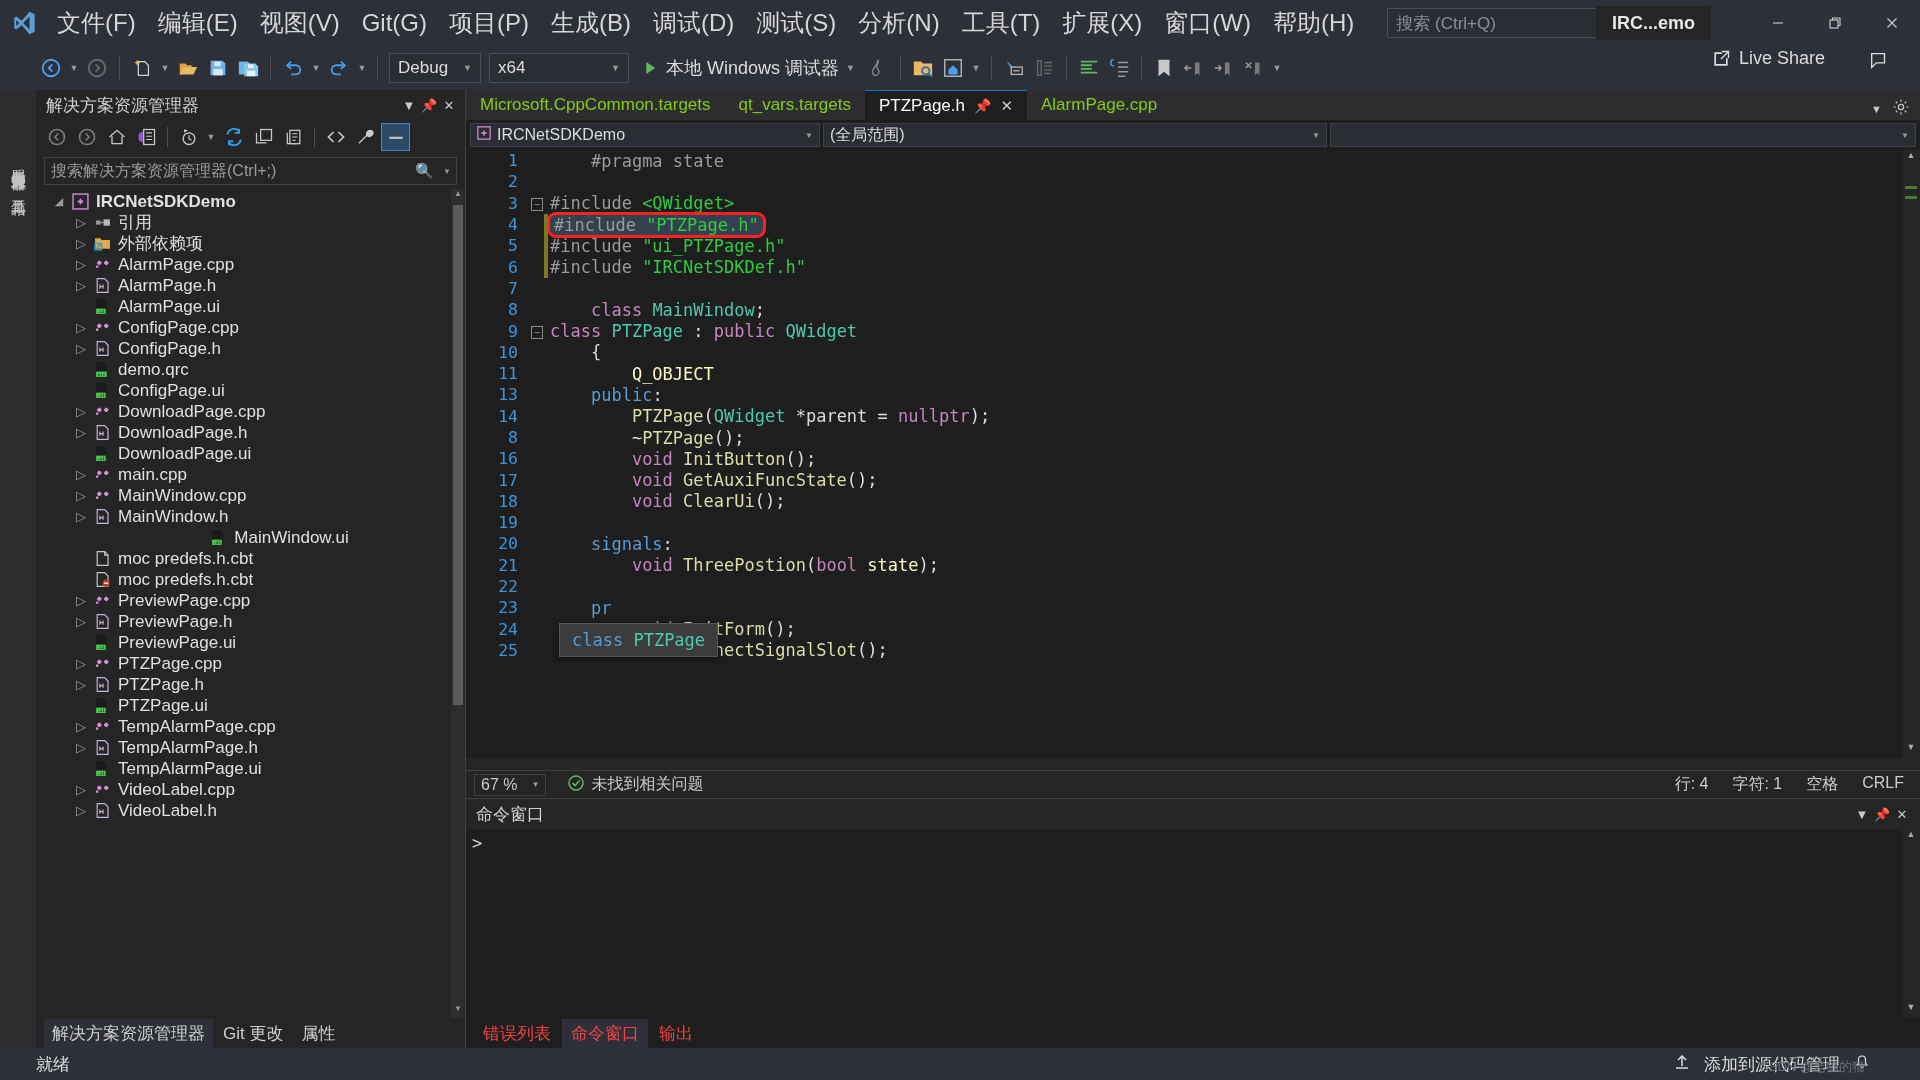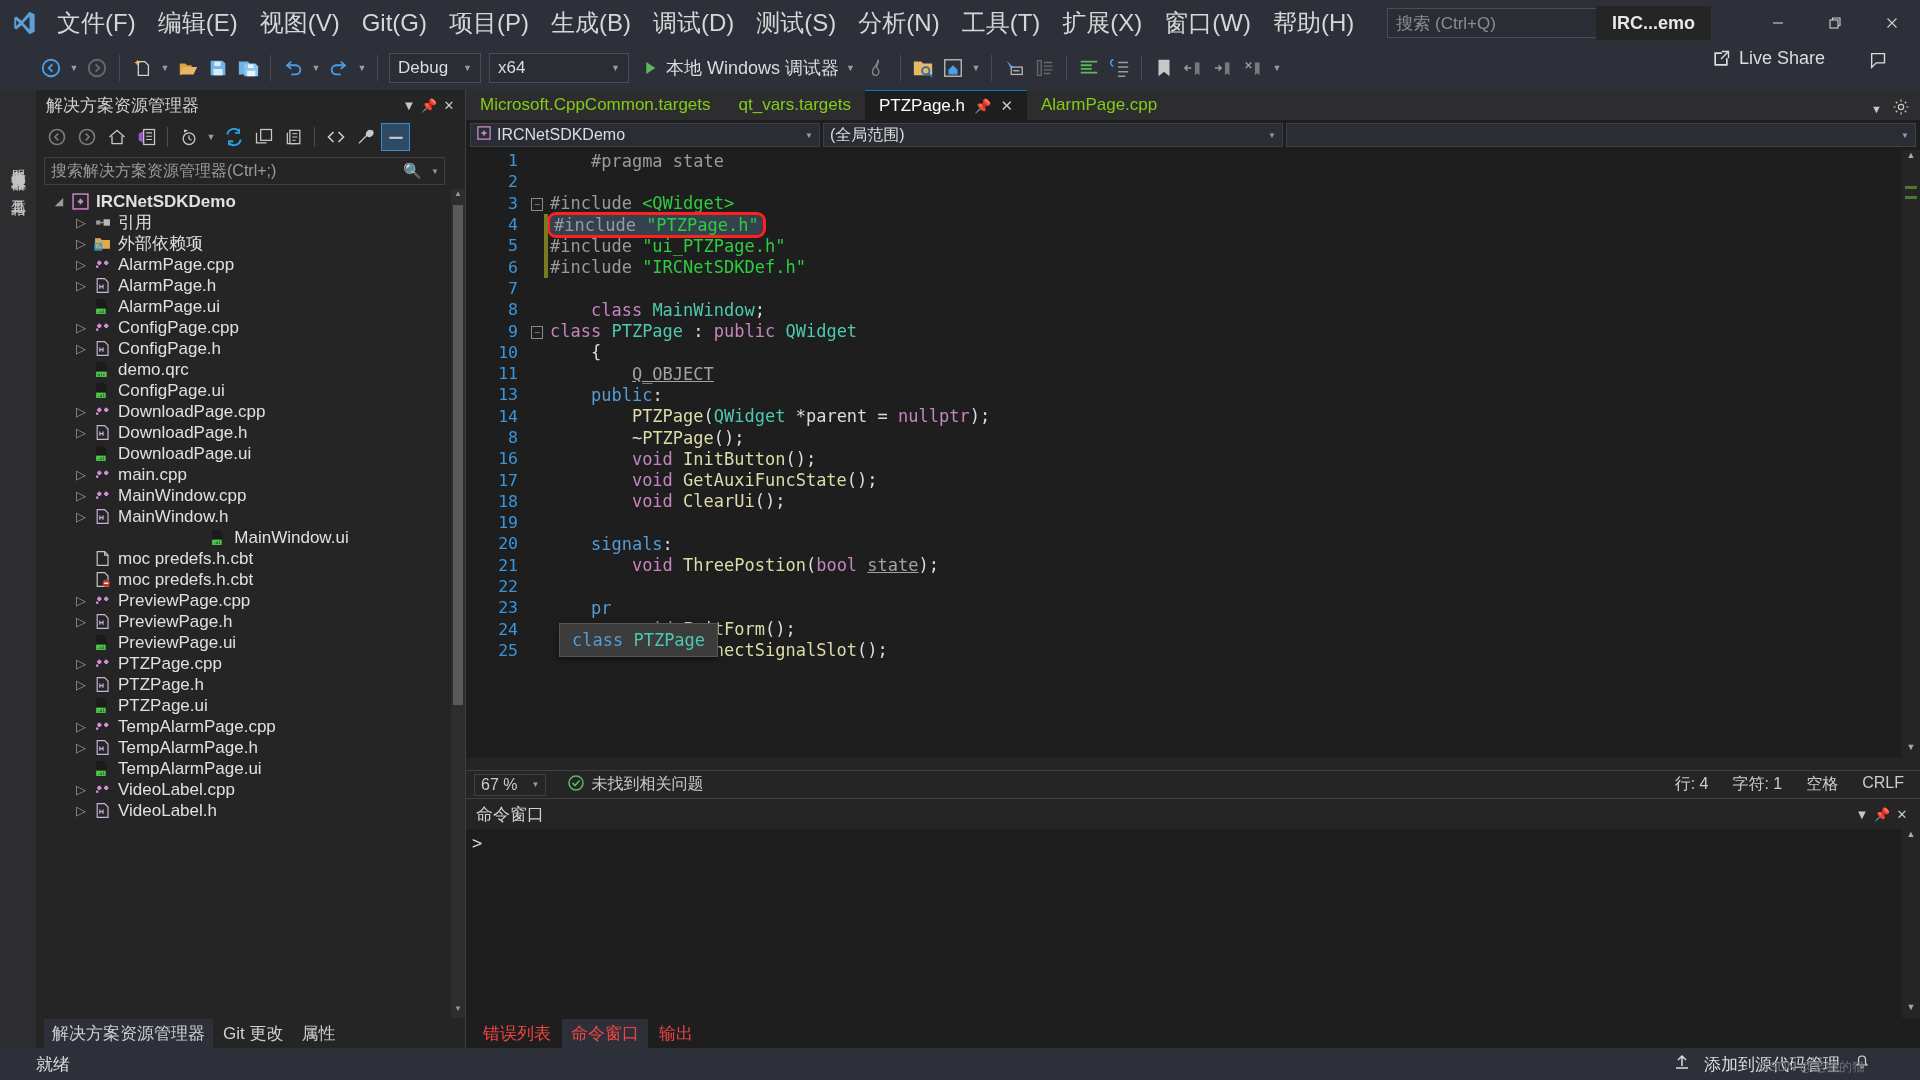--- a/index.html
+++ b/index.html
@@ -71,21 +71,21 @@
   .solexp { width: 430px; background: #252526; display: flex; flex-direction: column; border-right: 1px solid #3f3f46; }
   .se-head { height: 30px; display:flex; align-items:center; padding: 0 6px 0 10px; background:#252526; }
   .se-title { color: #d0d0d0; font-size: 17px; flex: 1; }
   .se-hicon { width: 20px; text-align:center; color:#c8c8c8; font-size: 13px; }
   .se-tools { height: 34px; display:flex; align-items:center; padding-left: 6px; gap: 1px; }
   .se-tb { width: 29px; height: 28px; display:flex; align-items:center; justify-content:center; }
   .se-tb svg { width: 20px; height: 20px; }
   .se-tb.active { background: #2d4a66; border: 1px solid #3d8bcd; }
   .se-sep { width:1px; height:20px; background:#4a4d55; margin: 0 5px; }
   .se-search {
-    margin: 3px 20px 4px 8px; height: 28px; background: #252526; border: 1px solid #3f3f46;
+    margin: 3px 8px 4px 8px; height: 28px; background: #252526; border: 1px solid #3f3f46;
     display:flex; align-items:center; padding: 0 6px; position: relative; text-align: center;
   }
   .se-search .ph { color: #9a9a9a; font-size: 16px; }
   .se-search .mg { position:absolute; right: 22px; color:#c8c8c8; font-size:15px; }
   .se-search .cr { position:absolute; right: 5px; color:#9a9a9a; font-size:8px; }
   .tree { flex: 1; overflow: hidden; position: relative; padding-top: 2px; }
   .trow { height: 21px; display: flex; align-items: center; font-size: 17px; color: #e0e0e0; white-space: nowrap; }
   .tw { width: 18px; display:flex; align-items:center; justify-content:center; color: #9a9a9a; font-size: 11px; }
   .ticon { width: 24px; display:flex; align-items:center; justify-content:center; }
   .ticon svg { width: 17px; height: 17px; }
@@ -122,21 +122,21 @@
   .lno { width: 56px; text-align: right; padding-right: 12px; color: #3a96dd; font-size: 16.5px; flex: 0 0 56px; }
   .fold { width: 14px; color: #8a8a8a; font-size: 14px; text-align:center; flex: 0 0 14px;}
   .ctext { padding-left: 6px; }
   .k-pre { color: #9b9b9b; }
   .k-dir { color: #9b9b9b; }
   .k-kw { color: #569cd6; }
   .k-str { color: #2ecc40; }
   .k-ang { color: #2ecc40; }
   .k-cls { color: #4ec9b0; }
   .k-fn { color: #dcdcaa; }
-  .k-var { color: #a3a3a3; text-decoration: underline; }
+  .k-var { color: #fef9c3; }
   .k-kw2 { color: #c586c0; }
   .k-punct { color: #dcdcdc; }
   .k-void { color: #c586c0; }
   .hl-red { outline: 3px solid #ff2020; border-radius: 6px; }
   .sel-bg { background: #34414e; }
   .changebar { position: absolute; left: 70px; width: 4px; background: #7a7a20; }
   .tooltip {
     position: absolute; background: #3c3c3c; border: 1px solid #555; color: #dcdcdc;
     font-family: "DejaVu Sans Mono", monospace; font-size: 17px; padding: 6px 12px;
     box-shadow: 0 2px 6px rgba(0,0,0,.5);
@@ -863,21 +863,21 @@
             <span>
               <svg viewBox="0 0 16 16" style="width:14px;height:14px">
                   <rect x="1" y="1" width="14" height="14" fill="none" stroke="#d48fd4" stroke-width="1.4"></rect>
                   <path d="M5 8h6M8 5v6" stroke="#d48fd4" stroke-width="1.6"></path>
                 </svg>
             </span>
             <span>IRCNetSDKDemo</span>
           </span>
           <span class="ca">▼</span>
         </div>
-        <div class="navcombo" style="width:460px">
+        <div class="navcombo" style="width:504px">
           <span>(全局范围)</span>
           <span class="ca">▼</span>
         </div>
         <div class="navcombo" style="flex:1">
           <span></span>
           <span class="ca">▼</span>
         </div>
       </div>
 
       <div class="code-area">

